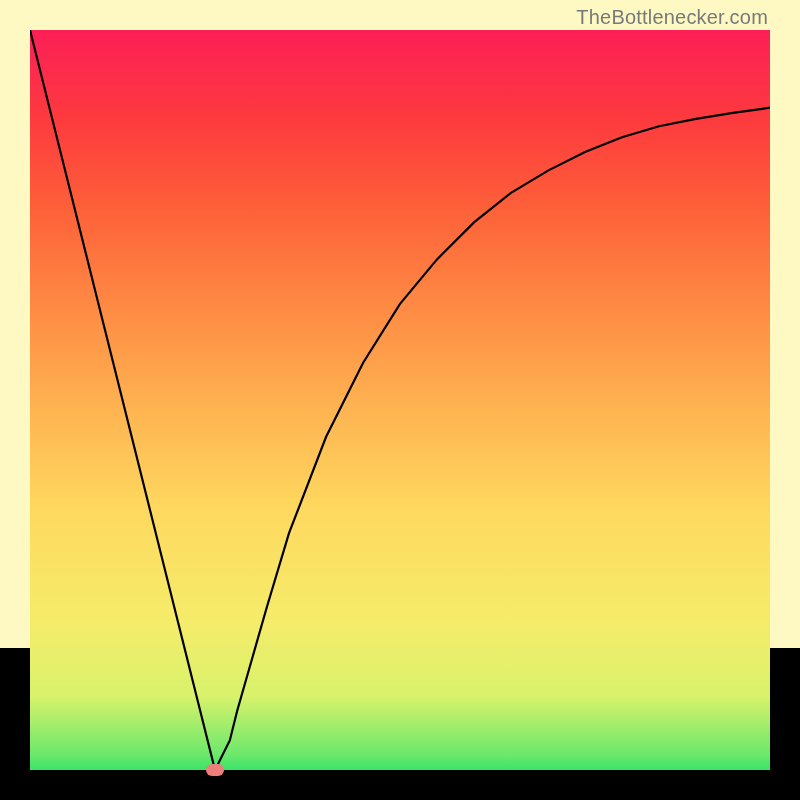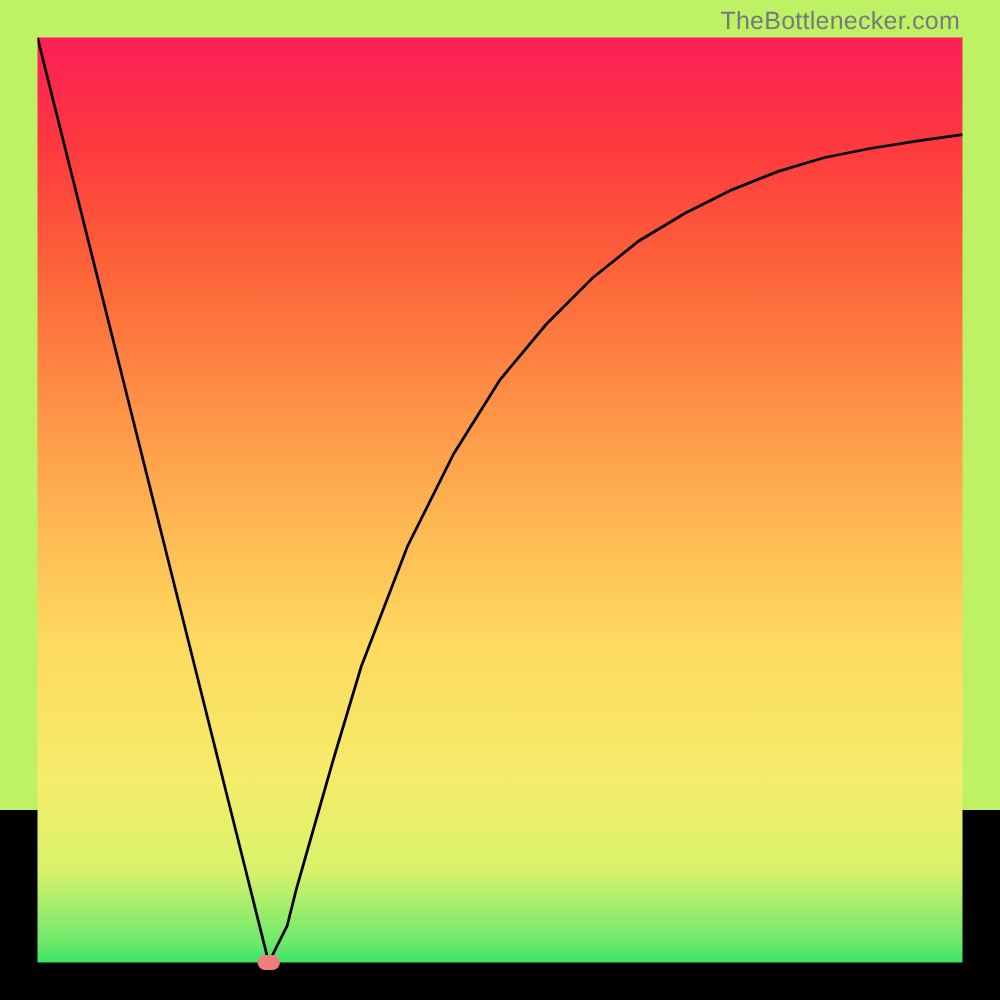--- a/index.html
+++ b/index.html
@@ -8,21 +8,21 @@
     width: 800px;
     height: 800px;
     background: #000;
     overflow: hidden;
     font-family: Arial, Helvetica, sans-serif;
   }
   .chart-container {
     position: relative;
     width: 800px;
     height: 648px;
-    background: #bef264;
+    background: #fef9c3;
   }
   .plot-area {
     position: absolute;
     left: 30px;
     top: 30px;
     width: 740px;
     height: 740px;
     background: linear-gradient(to top,
       #37e46a 0%,
       #6be86b 2%,

